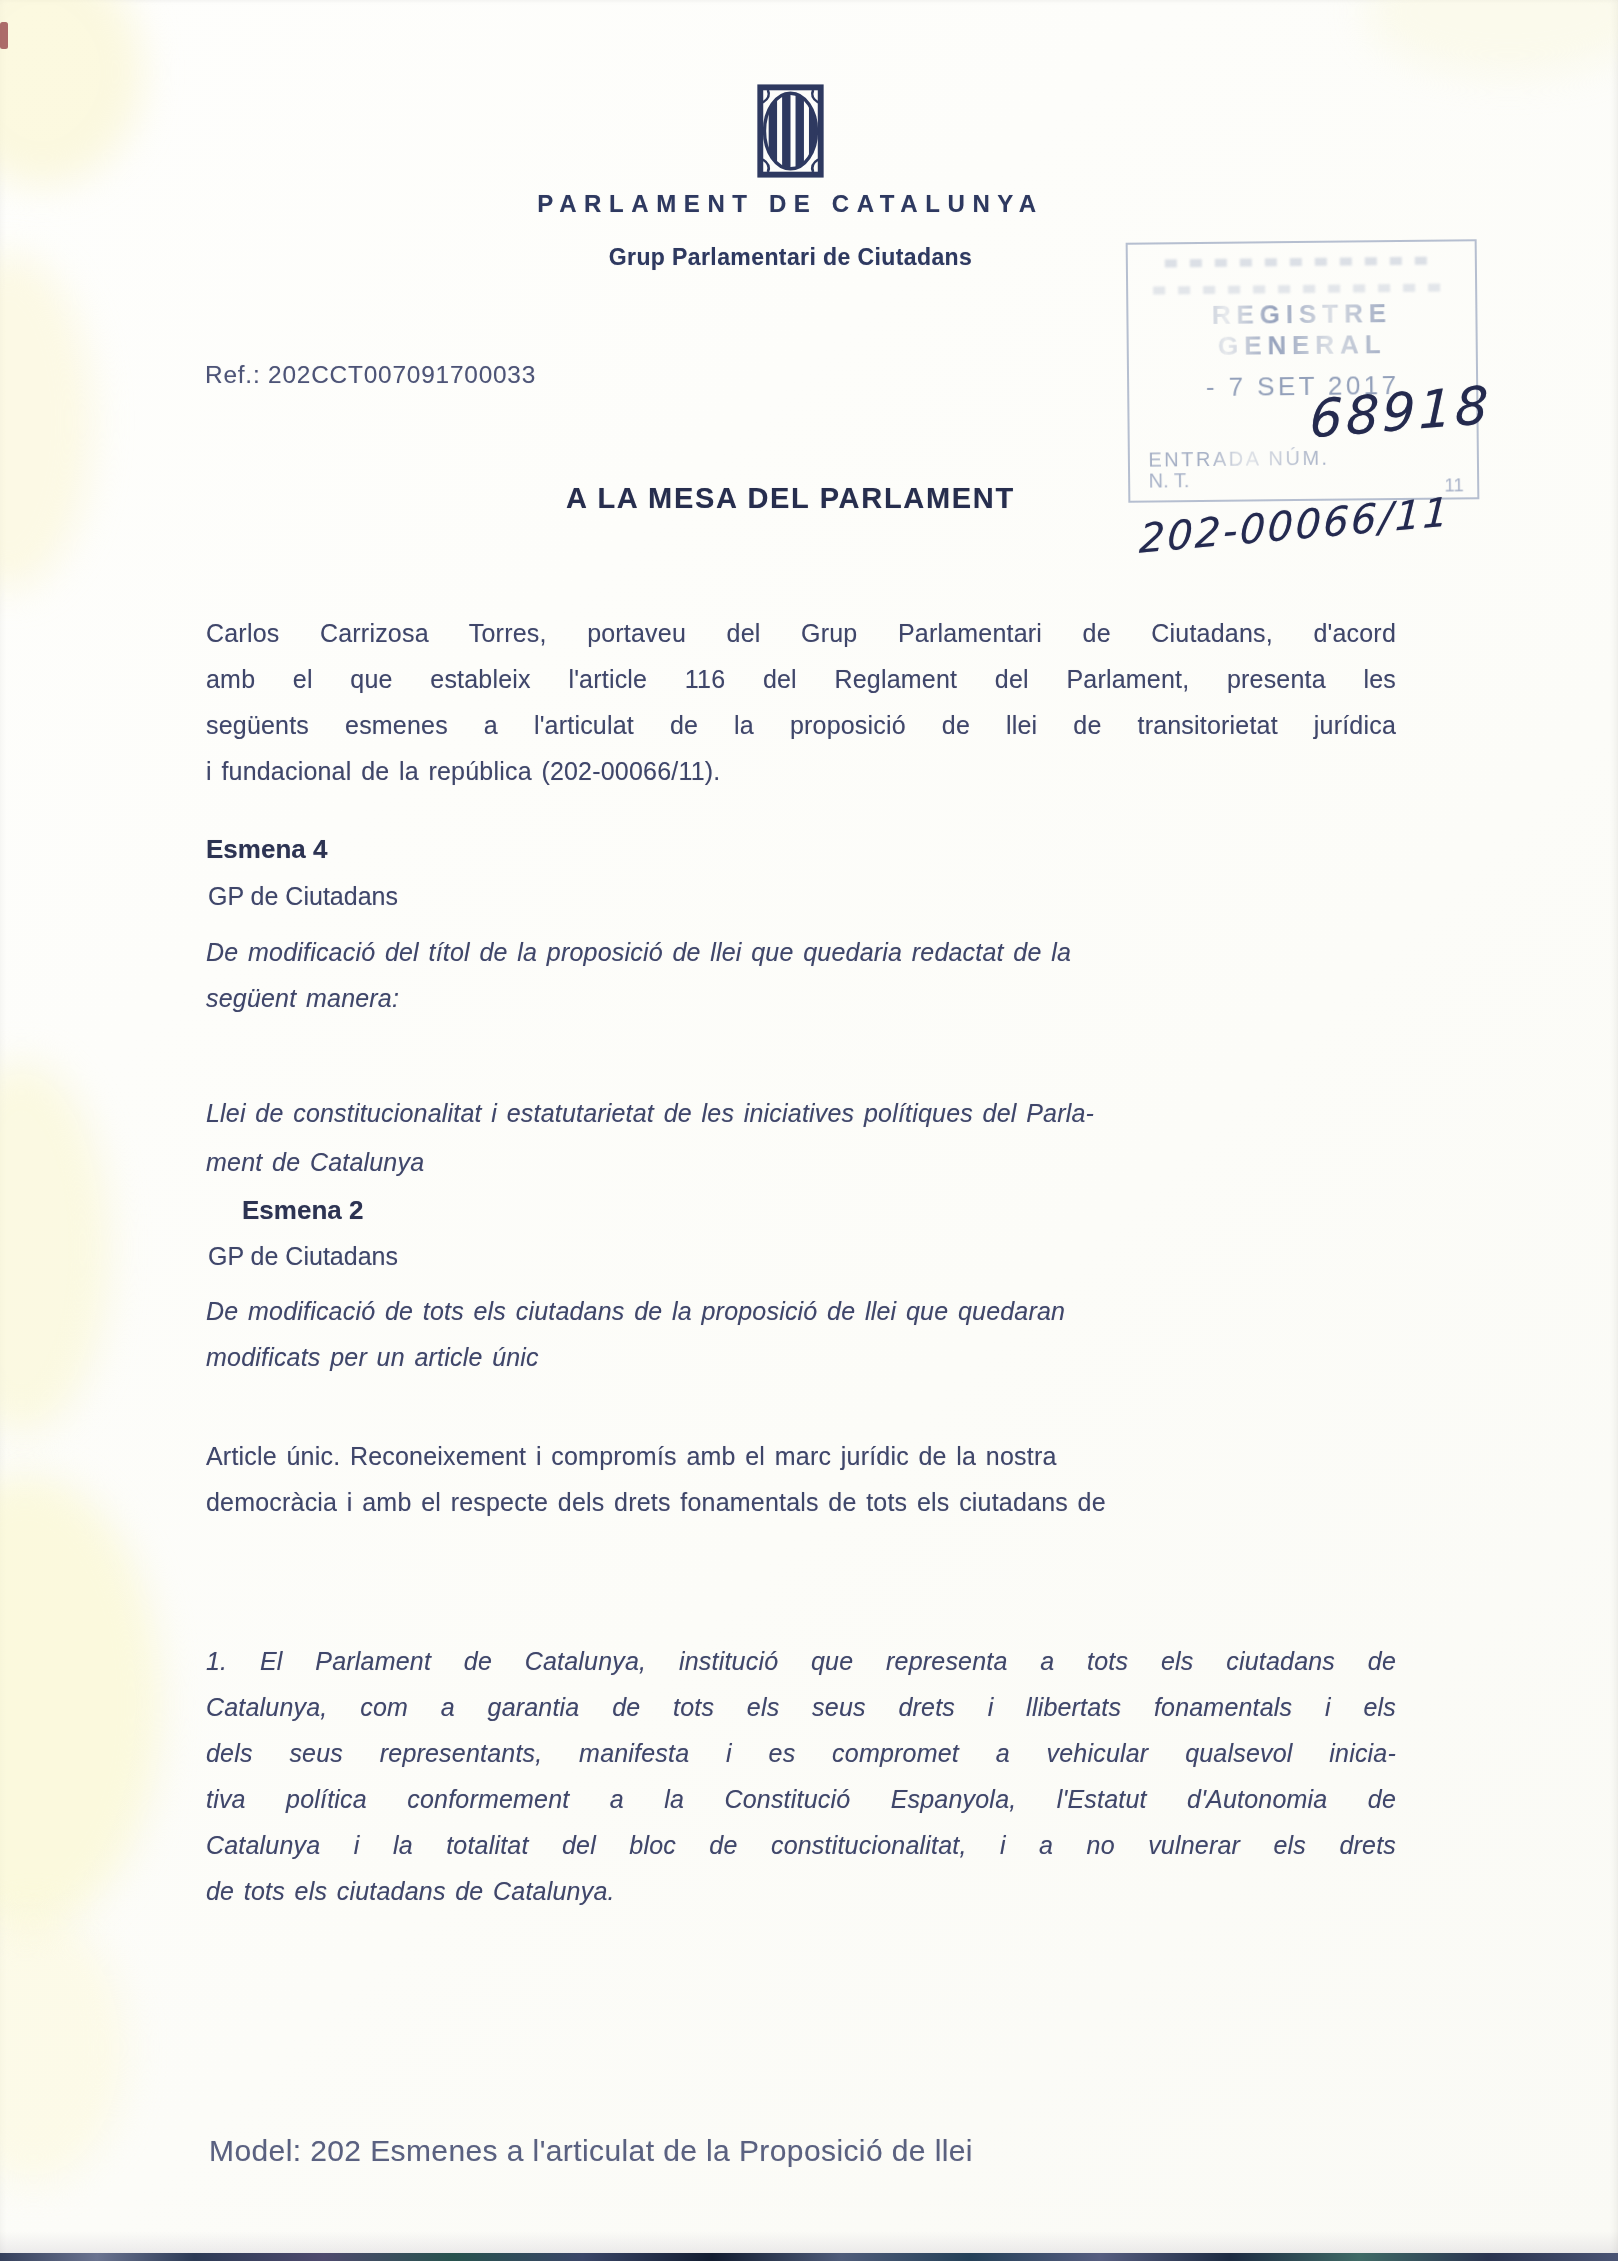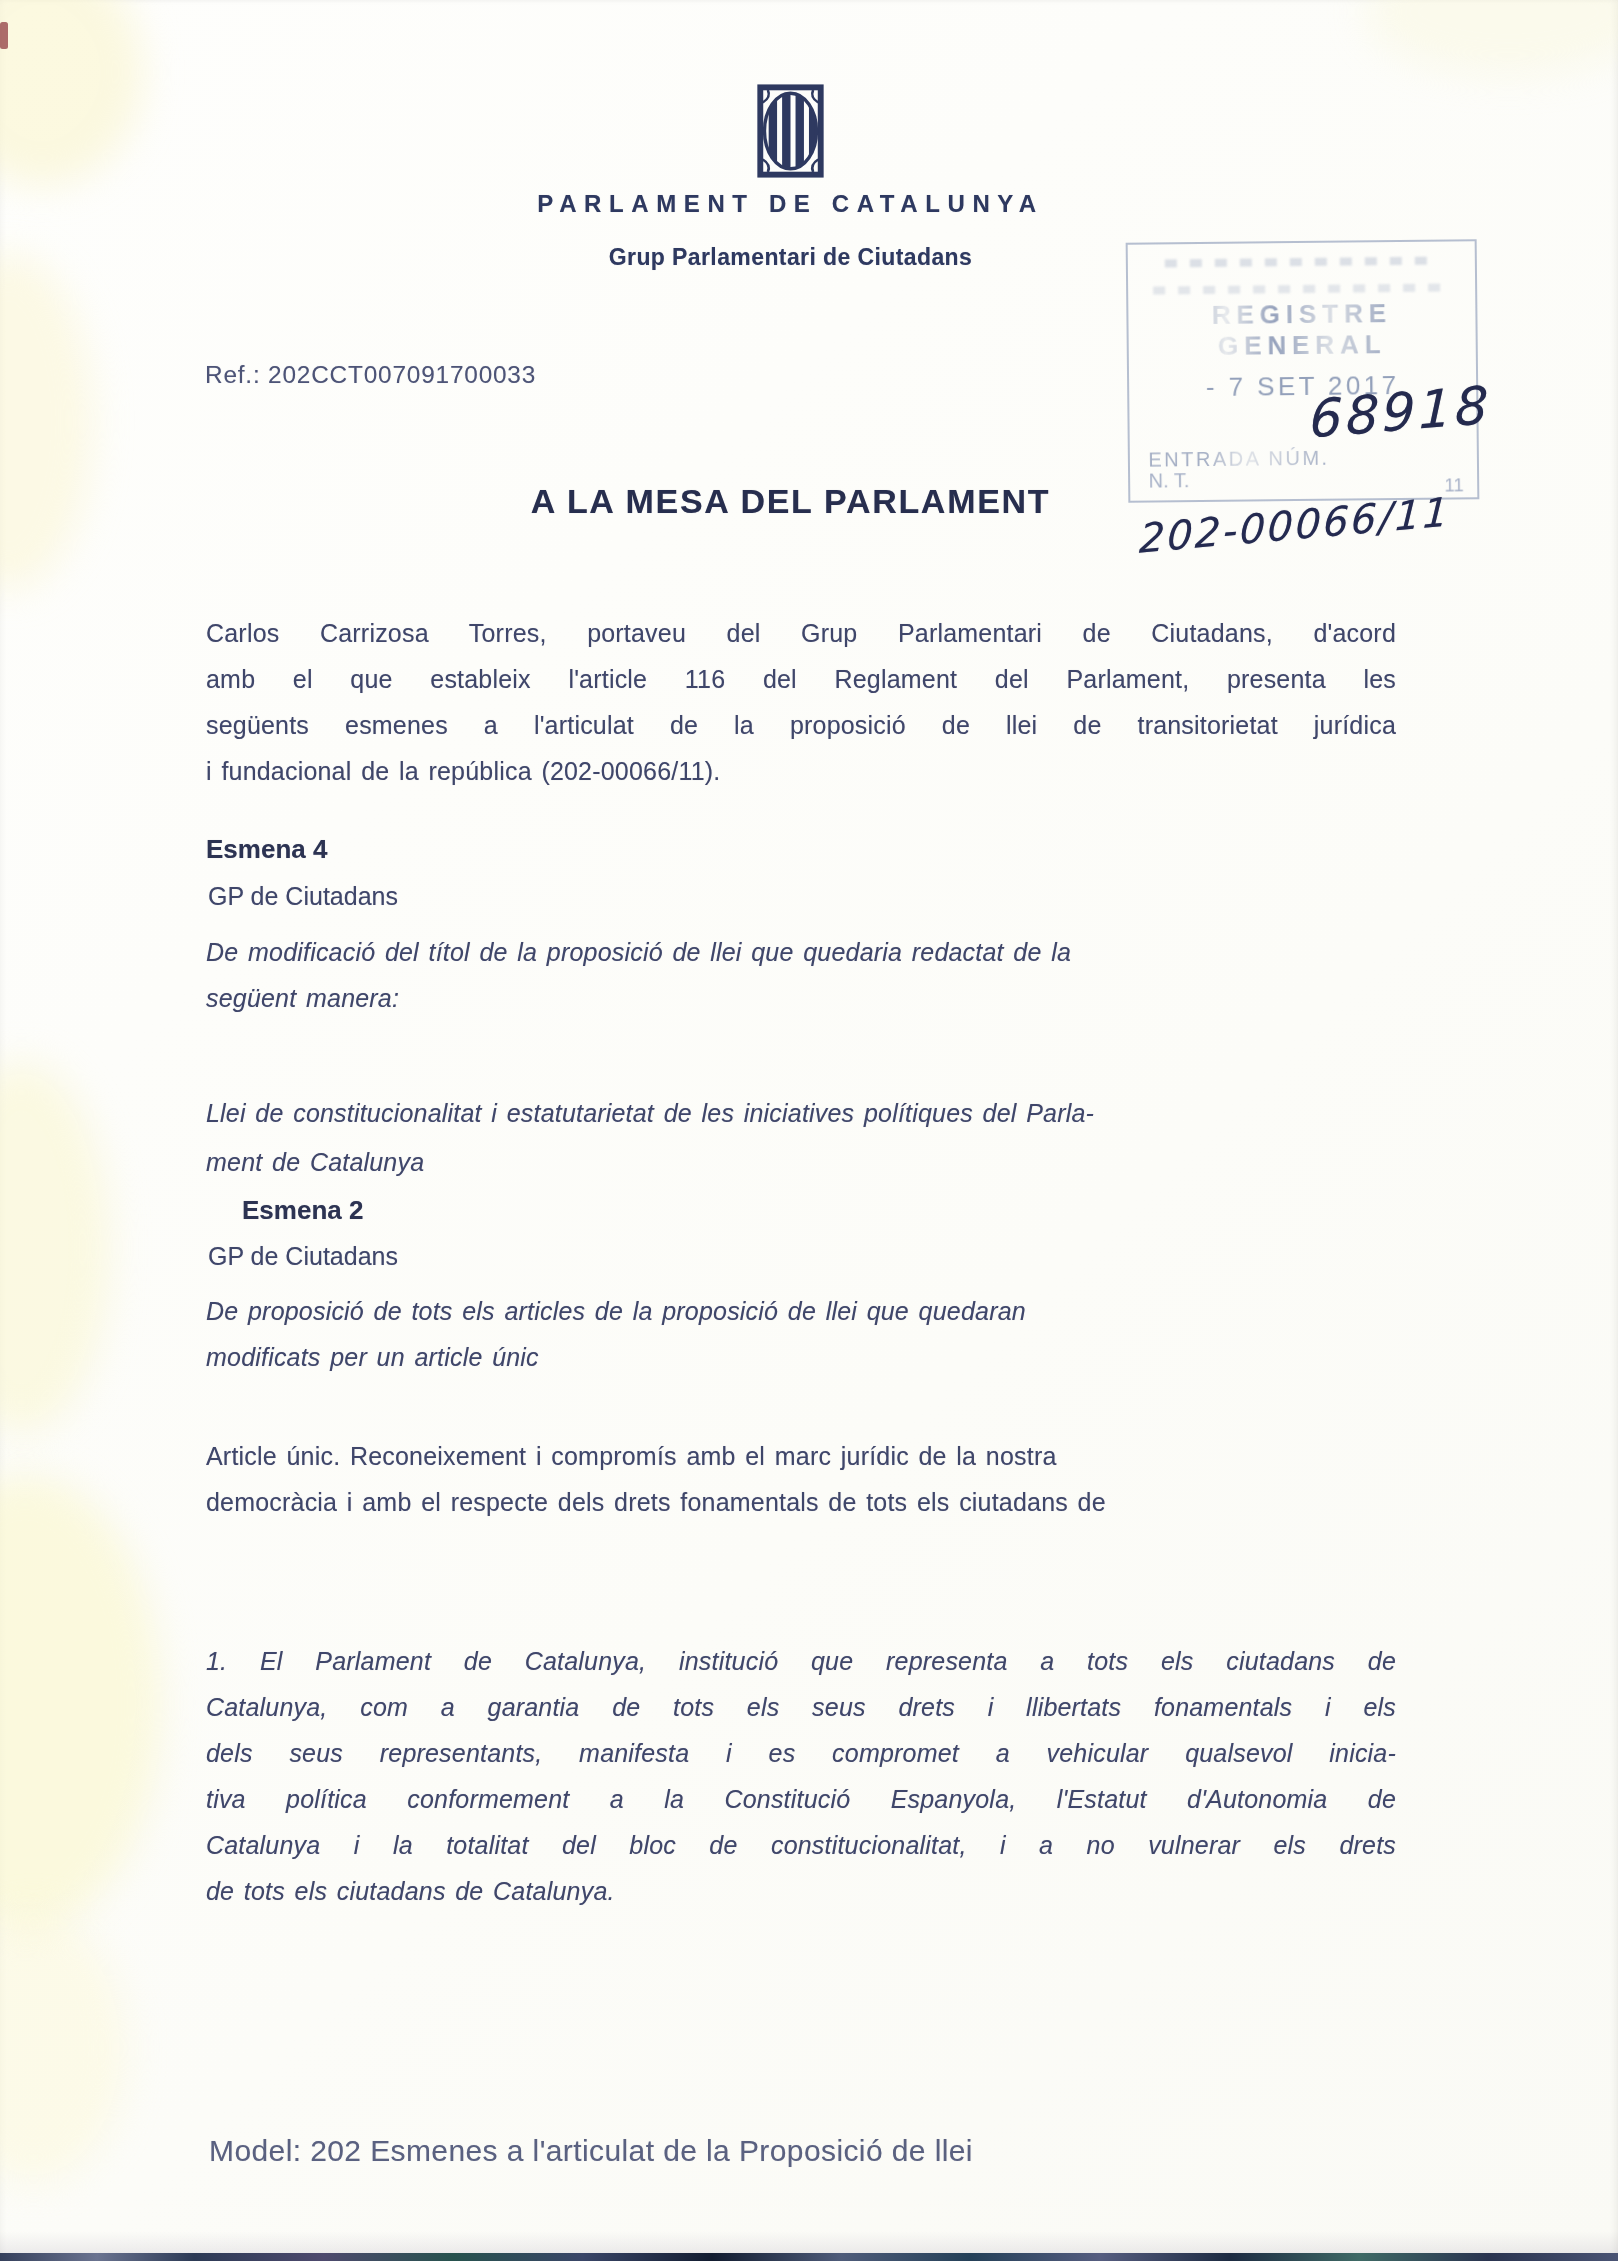--- a/index.html
+++ b/index.html
@@ -56,21 +56,21 @@
     font-family:"DejaVu Sans",sans-serif;text-shadow:0 0 0.8px rgba(36,42,78,.5);}
   .s-nt{position:absolute;bottom:8.4px;left:18.5px;font-size:20px;color:#a8b2c8;filter:blur(0.4px);}
   .s-11{position:absolute;bottom:1px;right:13.5px;font-size:18.5px;color:#a8b2c8;filter:blur(0.6px);}
   .hand-ref{position:absolute;left:1139px;top:502px;font-size:40px;font-style:italic;
     color:#242a50;transform:rotate(-5deg) skewX(-8deg);letter-spacing:2.5px;
     font-family:"DejaVu Sans",sans-serif;text-shadow:0 0 0.8px rgba(36,42,80,.5);}
   
   .ref-line{position:absolute;left:205px;top:361px;font-size:24.4px;color:#4d5477;
     letter-spacing:0.8px;text-shadow:0 0 0.8px rgba(77,84,119,.3);}
   .doc-title{position:absolute;left:0;top:482px;width:1581px;text-align:center;
-    font-size:34px;font-weight:bold;letter-spacing:1.7px;color:#272e4e;
+    font-size:29px;font-weight:bold;letter-spacing:1.7px;color:#272e4e;
     text-shadow:0 0 0.8px rgba(39,46,78,.35);}
   .para{position:absolute;left:206px;width:1190px;font-size:25px;line-height:46px;
     color:#3f466a;word-spacing:2.5px;letter-spacing:0.2px;
     text-shadow:0 0 0.8px rgba(63,70,106,.3);}
   .para .jl{text-align:justify;text-align-last:justify;}
   .it{font-style:italic;}
   .hd{position:absolute;left:206px;font-size:26px;font-weight:bold;color:#2c3352;
     text-shadow:0 0 0.8px rgba(44,51,82,.35);}
   .sub{position:absolute;left:208px;font-size:25px;color:#3f466a;
     text-shadow:0 0 0.8px rgba(63,70,106,.3);}
@@ -142,21 +142,21 @@
     <div>següent manera:</div>
   </div>
   <div class="para it" style="top:1089px;line-height:49px;">
     <div>Llei de constitucionalitat i estatutarietat de les iniciatives polítiques del Parla-</div>
     <div>ment de Catalunya</div>
   </div>
 
   <div class="hd" style="top:1195px;margin-left:36px;">Esmena 2</div>
   <div class="sub" style="top:1242px;">GP de Ciutadans</div>
   <div class="para it" style="top:1288px;">
-    <div>De proposició de tots els articles de la proposició de llei que quedaran</div>
+    <div>De modificació de tots els ciutadans de la proposició de llei que quedaran</div>
     <div>modificats per un article únic</div>
   </div>
 
   <div class="para" style="top:1433px;">
     <div>Article únic.  Reconeixement i compromís amb el marc jurídic de la nostra</div>
     <div>democràcia i amb el respecte dels drets fonamentals de tots els ciutadans de</div>
   </div>
 
   <div class="para it" style="top:1638px;">
     <div class="jl">1. El Parlament de Catalunya, institució que representa a tots els ciutadans de</div>

